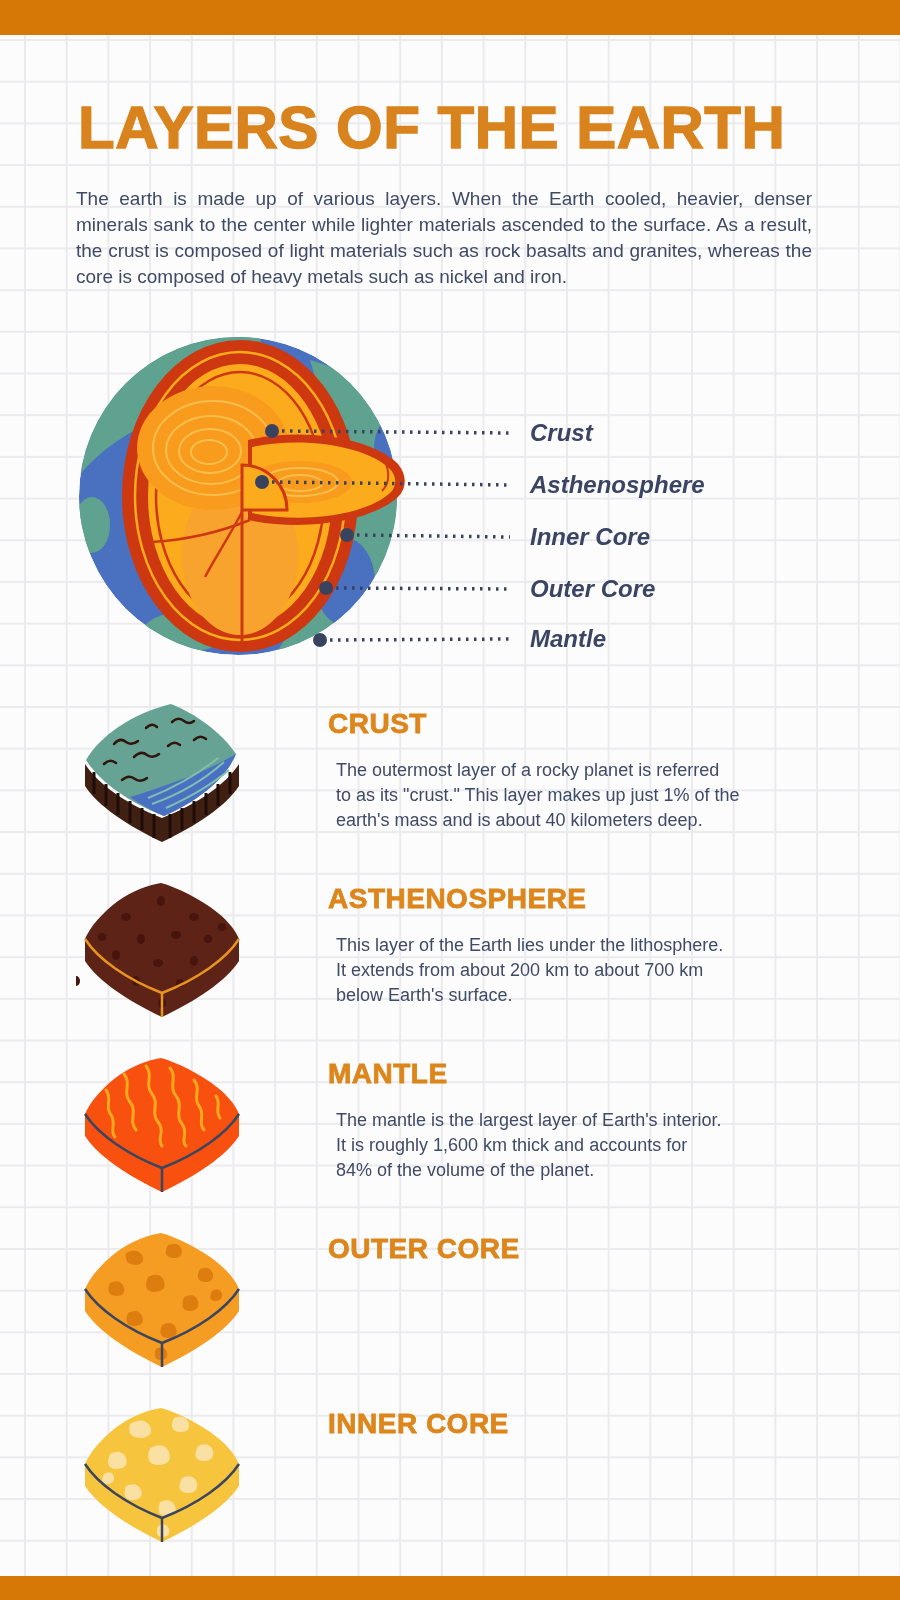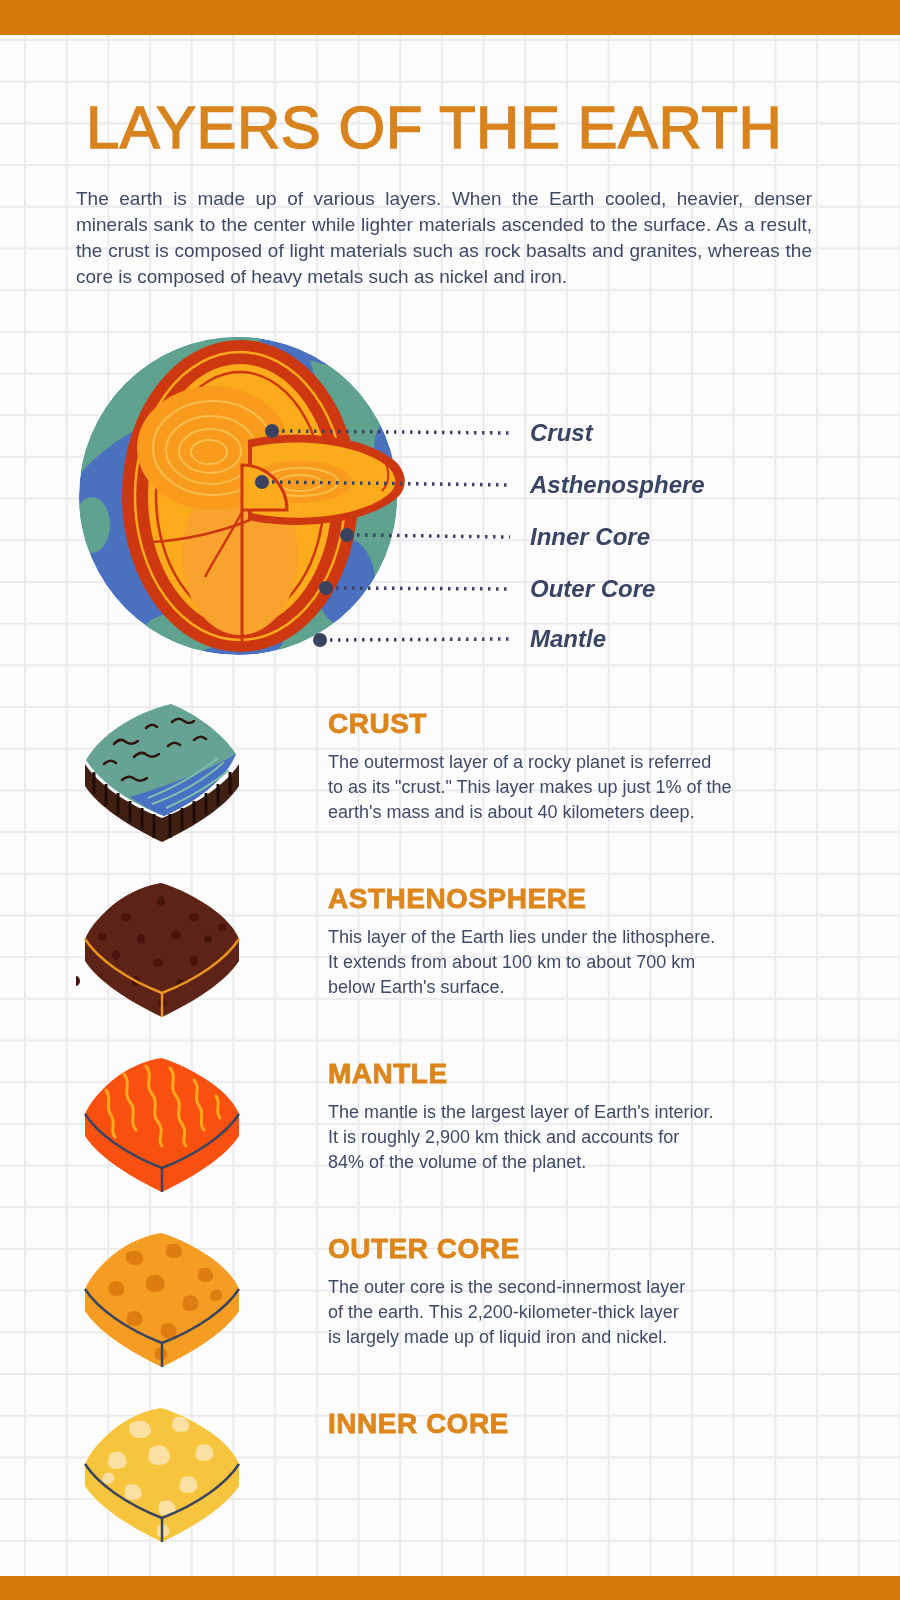--- a/index.html
+++ b/index.html
@@ -11,42 +11,42 @@
       linear-gradient(to right,#EBEBEE 2px,transparent 2px),
       linear-gradient(to bottom,#EBEBEE 2px,transparent 2px);
     background-size:41.7px 41.7px;
     background-position:24px 39px;
   }
   .bar{position:absolute;left:0;width:900px;background:#D67806;}
   .bar.top{top:0;height:35px;}
   .bar.bottom{top:1576px;height:24px;}
   .title{
     position:absolute;left:78px;top:98px;width:800px;
-    font-size:60px;line-height:1;font-weight:normal;letter-spacing:.5px;
-    color:#D8831D;-webkit-text-stroke:1.4px #D8831D;white-space:nowrap;margin-left:8px;
+    font-size:60px;line-height:1;font-weight:bold;letter-spacing:.5px;
+    color:#D8831D;-webkit-text-stroke:1.4px #D8831D;white-space:nowrap;
   }
   .intro{
     position:absolute;left:76px;top:186px;width:736px;
     font-size:19px;line-height:26px;color:#3F4A66;text-align:justify;
   }
   .diagram{position:absolute;left:0;top:330px;width:900px;height:340px;}
   .diagram svg{position:absolute;left:0;top:0;}
   .dlabel{
     position:absolute;left:530px;height:30px;line-height:30px;
     font-size:24px;font-style:italic;font-weight:bold;color:#3A4563;white-space:nowrap;
   }
   .section{position:absolute;left:0;width:900px;height:175px;}
   .section .icon{position:absolute;left:76px;top:14px;}
   .section h2{
     position:absolute;left:328px;top:20px;margin:0;
     font-size:28px;font-weight:bold;letter-spacing:.5px;color:#DC861C;
     -webkit-text-stroke:.8px #DC861C;white-space:nowrap;
   }
   .section p{
-    position:absolute;left:328px;top:62px;margin:0;width:480px;
+    position:absolute;left:328px;top:62px;margin:8px;width:480px;
     font-size:18px;line-height:25px;color:#3F4A66;white-space:pre-line;
   }
 </style>
 </head>
 <body>
 
 <div class="page">
 
   <div class="bar top"></div>
 
@@ -180,21 +180,21 @@
           <ellipse cx="26" cy="60" rx="4" ry="4"></ellipse>
         <ellipse cx="146" cy="50" rx="4" ry="4"></ellipse>
       </g>
       <g fill="none" stroke="#E8941F" stroke-width="2.5">
         <path d="M9,62 C22,82 50,102 86,116 C122,102 150,82 163,62"></path>
         <line x1="86" y1="116" x2="86" y2="140"></line>
       </g>
     </svg>
     <h2>ASTHENOSPHERE</h2>
     <p>This layer of the Earth lies under the lithosphere.
-It extends from about 100 km to about 700 km
+It extends from about 200 km to about 700 km
 below Earth's surface.</p>
   </div>
 
   <div class="section" style="top:1038px">
     <svg class="icon" width="170" height="145" viewBox="0 0 170 145">
       <path d="M85,6 C100,10 125,22 142,36 C152,44 160,54 163,62 L163,84 C150,104 120,124 86,140 C52,124 22,104 9,84 L9,62 C14,50 26,36 42,24 C56,14 72,8 85,6 Z" fill="#F8500F"></path>
       <g fill="none" stroke="#FFA81E" stroke-width="3" stroke-linecap="round">
         <path d="M48,22 c8,10 -2,18 6,28 c8,10 -2,18 6,28"></path>
         <path d="M70,14 c8,10 -2,18 6,28 c8,10 -2,18 6,28 c8,10 -2,16 4,24"></path>
         <path d="M94,16 c8,10 -2,18 6,28 c8,10 -2,18 6,28 c7,9 -2,16 4,22"></path>
@@ -202,21 +202,21 @@
         <path d="M30,38 c7,9 -2,16 5,25 c6,8 -2,15 4,22"></path>
         <path d="M140,44 c6,8 -2,14 4,22"></path>
       </g>
       <g fill="none" stroke="#3A4560" stroke-width="2.5">
         <path d="M9,62 C22,82 50,102 86,116 C122,102 150,82 163,62"></path>
         <line x1="86" y1="116" x2="86" y2="140"></line>
       </g>
     </svg>
     <h2>MANTLE</h2>
     <p>The mantle is the largest layer of Earth's interior.
-It is roughly 2,900 km thick and accounts for
+It is roughly 1,600 km thick and accounts for
 84% of the volume of the planet.</p>
   </div>
 
   <div class="section" style="top:1213px">
     <svg class="icon" width="170" height="145" viewBox="0 0 170 145">
       <path d="M85,6 C100,10 125,22 142,36 C152,44 160,54 163,62 L163,84 C150,104 120,124 86,140 C52,124 22,104 9,84 L9,62 C14,50 26,36 42,24 C56,14 72,8 85,6 Z" fill="#F59C22"></path>
       <g fill="#DD7D0F">
         <path d="M50,26 q10,-6 16,2 q4,8 -6,10 q-12,0 -10,-12z"></path>
         <path d="M92,18 q12,-4 14,6 q0,8 -10,7 q-10,-2 -4,-13z"></path>
         <path d="M124,42 q10,-4 13,5 q1,9 -9,8 q-10,-2 -4,-13z"></path>
@@ -227,23 +227,20 @@
         <path d="M86,98 q10,-5 14,3 q3,9 -7,10 q-12,0 -7,-13z"></path>
         <path d="M80,122 q8,-4 11,3 q2,7 -6,8 q-9,0 -5,-11z"></path>
         <path d="M136,64 q8,-4 10,3 q1,7 -7,7 q-8,-1 -3,-10z"></path>
       </g>
       <g fill="none" stroke="#3A4560" stroke-width="2.5">
         <path d="M9,62 C22,82 50,102 86,116 C122,102 150,82 163,62"></path>
         <line x1="86" y1="116" x2="86" y2="140"></line>
       </g>
     </svg>
     <h2>OUTER CORE</h2>
-    <p>The outer core is the second-innermost layer
-of the earth. This 2,200-kilometer-thick layer
-is largely made up of liquid iron and nickel.</p>
   </div>
 
   <div class="section" style="top:1388px">
     <svg class="icon" width="170" height="145" viewBox="0 0 170 145">
       <path d="M85,6 C100,10 125,22 142,36 C152,44 160,54 163,62 L163,84 C150,104 120,124 86,140 C52,124 22,104 9,84 L9,62 C14,50 26,36 42,24 C56,14 72,8 85,6 Z" fill="#F7C53D"></path>
       <g fill="#FAE0A2">
         <path d="M54,22 q14,-8 20,2 q4,10 -8,12 q-16,0 -12,-14z"></path>
         <path d="M98,16 q12,-4 15,6 q1,9 -10,8 q-11,-2 -5,-14z"></path>
         <path d="M122,44 q12,-5 15,5 q2,10 -10,10 q-12,-1 -5,-15z"></path>
         <path d="M34,52 q12,-6 16,4 q3,10 -9,11 q-13,0 -7,-15z"></path>

